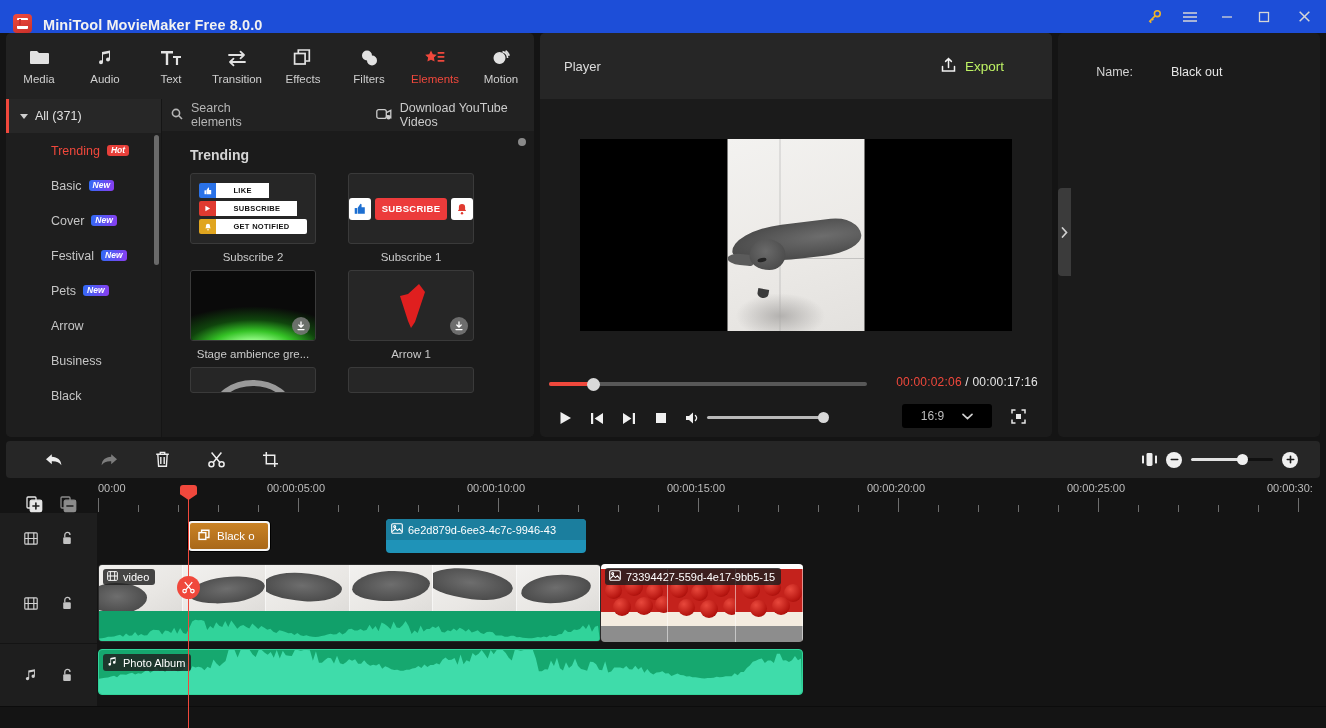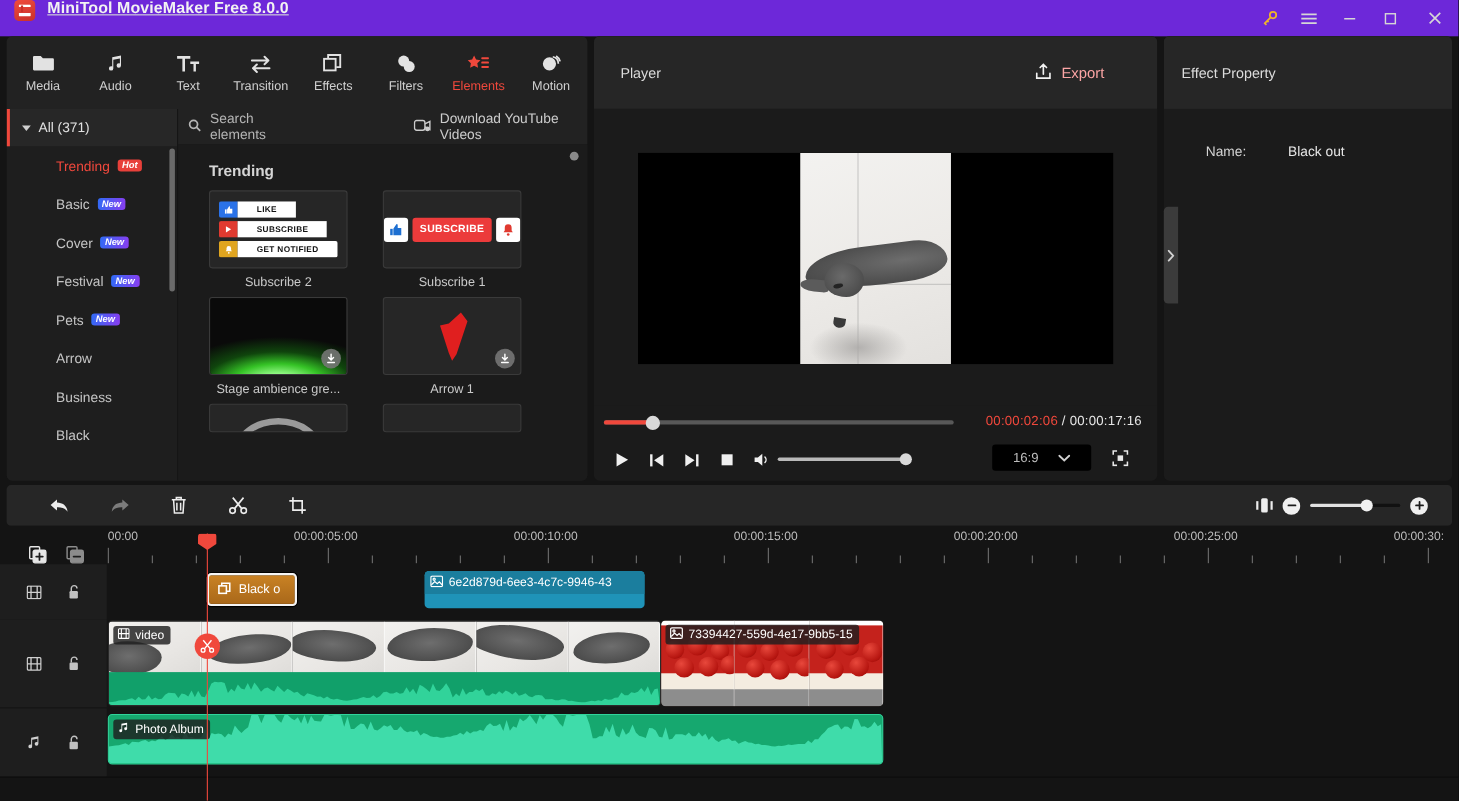--- a/index.html
+++ b/index.html
@@ -8,21 +8,21 @@
     background: #0d0d0d;
     font-family: "Liberation Sans", sans-serif;
     overflow: hidden;
     color: #d8d8d8;
   }
   #app { position: relative; width: 1326px; height: 728px; background: #141414; }
 
   
   .titlebar {
     position: absolute; left: 0; top: 0; width: 1326px; height: 33px;
-    background: #6d28d9; display: flex; align-items: flex-start; text-decoration: underline;
+    background: #1d4ed8; display: flex; align-items: flex-end;
   }
   .app-logo {
     width: 19px; height: 19px; margin-left: 13px; border-radius: 4px;
     background: linear-gradient(160deg,#f04b3e,#c9302a);
     position: relative; flex: none;
   }
   .app-logo::after {
     content: ""; position: absolute; left: 4px; top: 4px; width: 11px; height: 11px;
     background:
       linear-gradient(to bottom, #fff 0 2px, transparent 2px 100%),
@@ -137,21 +137,21 @@
   .partial-card { width: 126px; height: 26px; background: #262626; border: 1px solid #3a3a3a; border-radius: 3px; overflow: hidden; position: relative; }
   .partial-card .arc { position: absolute; left: 22px; top: 12px; width: 80px; height: 60px; border: 6px solid #9a9a9a; border-radius: 50%; }
 
   
   .playerpanel {
     position: absolute; left: 540px; top: 33px; width: 512px; height: 404px;
     background: #1b1b1b; border-radius: 5px; overflow: hidden;
   }
   .player-head { height: 66px; background: #262626; display: flex; align-items: center; }
   .player-title { font-size: 13px; color: #dcdcdc; margin-left: 24px; }
-  .export-btn { margin-left: auto; margin-right: 48px; display: flex; align-items: center; gap: 9px; font-size: 13.5px; color: #fca5a5; cursor: default; }
+  .export-btn { margin-left: auto; margin-right: 48px; display: flex; align-items: center; gap: 9px; font-size: 13.5px; color: #bef264; cursor: default; }
   .video-area { position: absolute; left: 0; top: 66px; width: 512px; height: 270px; background: #1b1b1b; }
   .video-frame { position: absolute; left: 40px; top: 40px; width: 432px; height: 192px; background: #000; overflow: hidden; }
   .video-inner {
     position: absolute; left: 50%; top: 0; transform: translateX(-50%);
     width: 137px; height: 192px; overflow: hidden;
     background: linear-gradient(160deg,#f3f2f0 0%,#eceae7 55%,#e3e1de 100%);
   }
   .tile-v { position: absolute; left: 38%; top: 0; width: 1px; height: 100%; background: rgba(150,150,150,.45); }
   .tile-h { position: absolute; left: 0; top: 62%; width: 100%; height: 1px; background: rgba(150,150,150,.45); }
   .cat-body {
@@ -635,23 +635,20 @@
       <div class="fullscreen-btn">
         <svg width="15" height="15" viewBox="0 0 15 15" fill="none" stroke="currentColor" stroke-width="1.5">
             <path d="M1 4.5V1h3.5M10.5 1H14v3.5M14 10.5V14h-3.5M4.5 14H1v-3.5"></path>
             <rect x="5" y="5" width="5" height="5" fill="currentColor" stroke="none"></rect>
           </svg>
       </div>
     </div>
   </div>
 
   <div class="rightpanel">
-    <div class="rp-head">
-      <div class="rp-title">Effect Property</div>
-    </div>
     <div class="rp-row">
       <div class="rp-key">Name:</div>
       <div class="rp-val">Black out</div>
     </div>
   </div>
   <div class="collapse-tab">
     <svg width="7" height="11" viewBox="0 0 7 11" fill="none" stroke="currentColor" stroke-width="1.7" stroke-linecap="round">
         <path d="M1.5 1 5.5 5.5 1.5 10"></path>
       </svg>
   </div>

